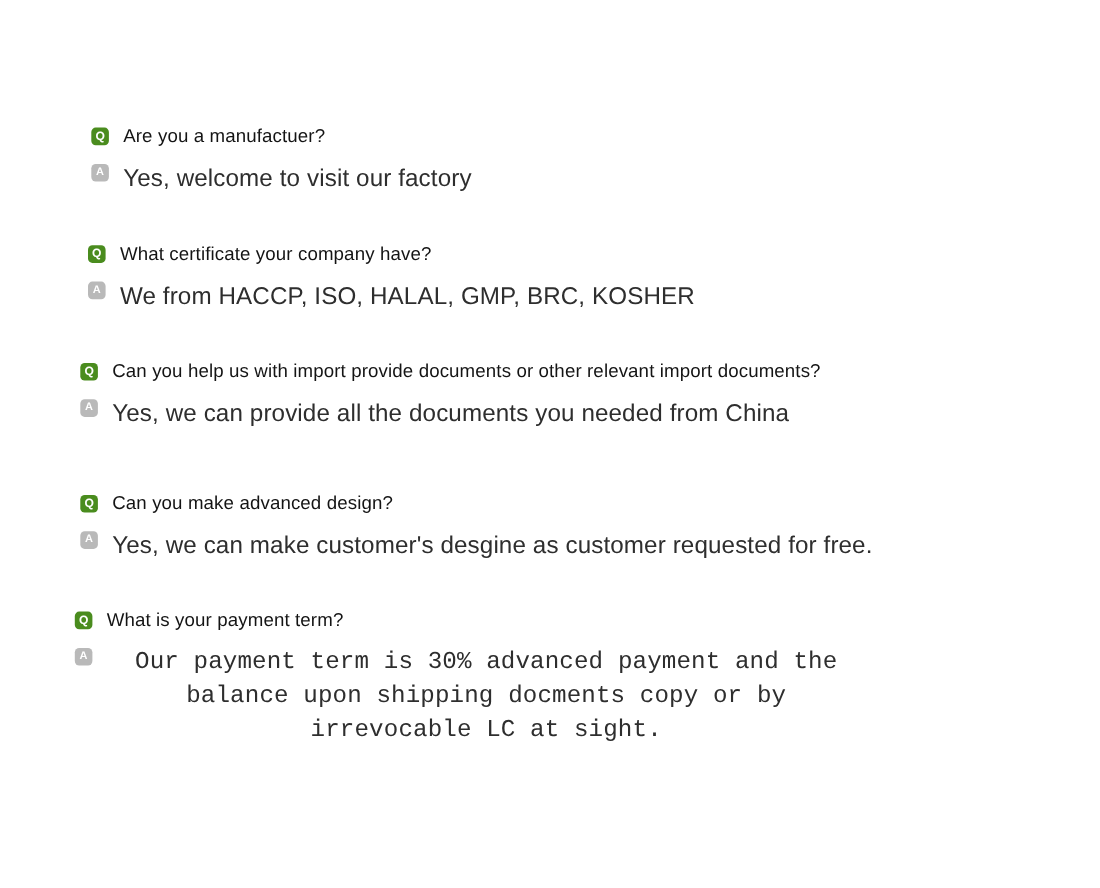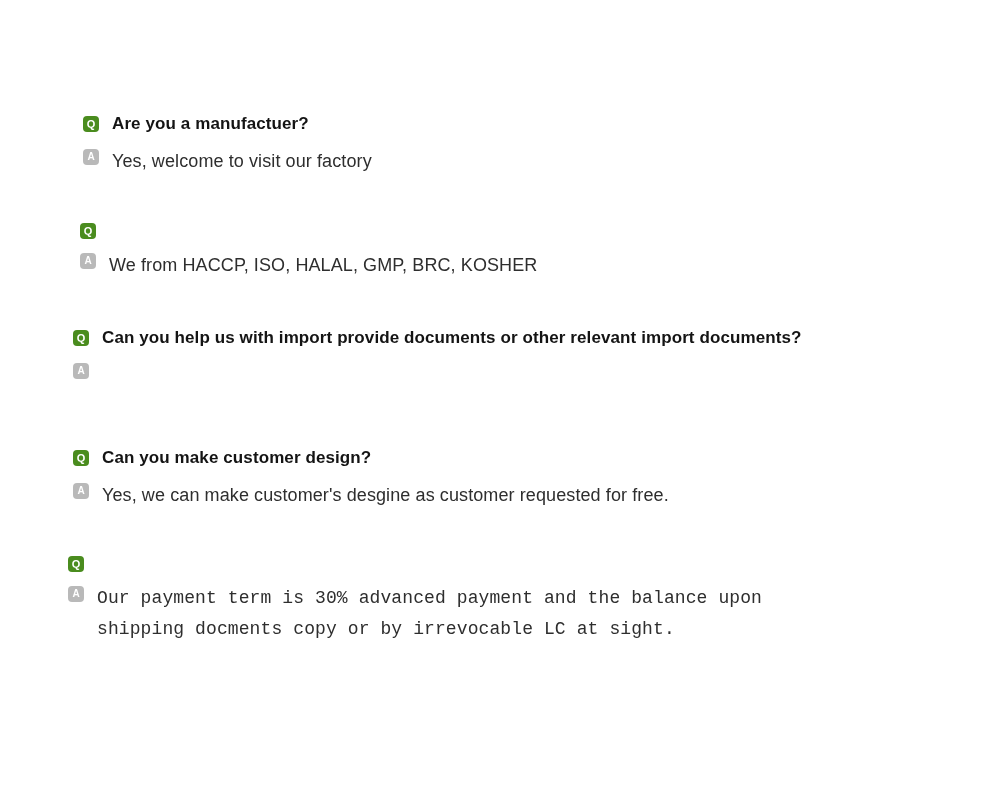--- a/index.html
+++ b/index.html
@@ -36,32 +36,33 @@
     font-weight: bold;
     line-height: 16px;
     text-align: center;
     margin-top: 3px;
   }
   .badge.q { background: #4a8c1e; }
   .badge.a { background: #b9b9b9; font-size: 10px; }
   .q-text {
     margin-left: 13px;
     font-size: 17px;
-    font-weight: bold;
+    font-weight: normal;
     color: #141414;
     line-height: 22px;
     letter-spacing: 0.1px;
   }
   .a-text {
     margin-left: 13px;
-    font-size: 18px;
+    font-size: 22px;
     font-weight: normal;
     color: #2e2e2e;
     line-height: 31px;
     letter-spacing: 0.1px;
+    text-align: center;
   }
   
   #block-0 { left: 83px; top: 113px; }
   #block-1 { left: 80px; top: 220px; }
   #block-2 { left: 73px; top: 327px; }
   #block-3 { left: 73px; top: 447px; }
   #block-4 { left: 68px; top: 553px; }
   #block-4 .a-text { max-width: 690px; font-family: Liberation Mono, monospace; }
 </style>
 </head>
@@ -76,51 +77,54 @@
     </div>
     <div class="qa-row">
       <span class="badge a">A</span>
       <span class="a-text">Yes, welcome to visit our factory</span>
     </div>
   </div>
 
   <div class="faq-block" id="block-1">
     <div class="qa-row">
       <span class="badge q">Q</span>
+      <span class="q-text">What certificate your company have?</span>
     </div>
     <div class="qa-row">
       <span class="badge a">A</span>
       <span class="a-text">We from HACCP, ISO, HALAL, GMP, BRC, KOSHER</span>
     </div>
   </div>
 
   <div class="faq-block" id="block-2">
     <div class="qa-row">
       <span class="badge q">Q</span>
       <span class="q-text">Can you help us with import provide documents or other relevant import documents?</span>
     </div>
     <div class="qa-row">
       <span class="badge a">A</span>
+      <span class="a-text">Yes, we can provide all the documents you needed from China</span>
     </div>
   </div>
 
   <div class="faq-block" id="block-3">
     <div class="qa-row">
       <span class="badge q">Q</span>
-      <span class="q-text">Can you make customer design?</span>
+      <span class="q-text">Can you make advanced design?</span>
     </div>
     <div class="qa-row">
       <span class="badge a">A</span>
       <span class="a-text">Yes, we can make customer's desgine as customer requested for free.</span>
     </div>
   </div>
 
   <div class="faq-block" id="block-4">
     <div class="qa-row">
       <span class="badge q">Q</span>
+      <span class="q-text">What is your payment term?</span>
     </div>
     <div class="qa-row">
       <span class="badge a">A</span>
       <span class="a-text">Our payment term is 30% advanced payment and the balance upon shipping docments copy or by irrevocable LC at sight.</span>
     </div>
   </div>
 
 </div>
 
 </body></html>

